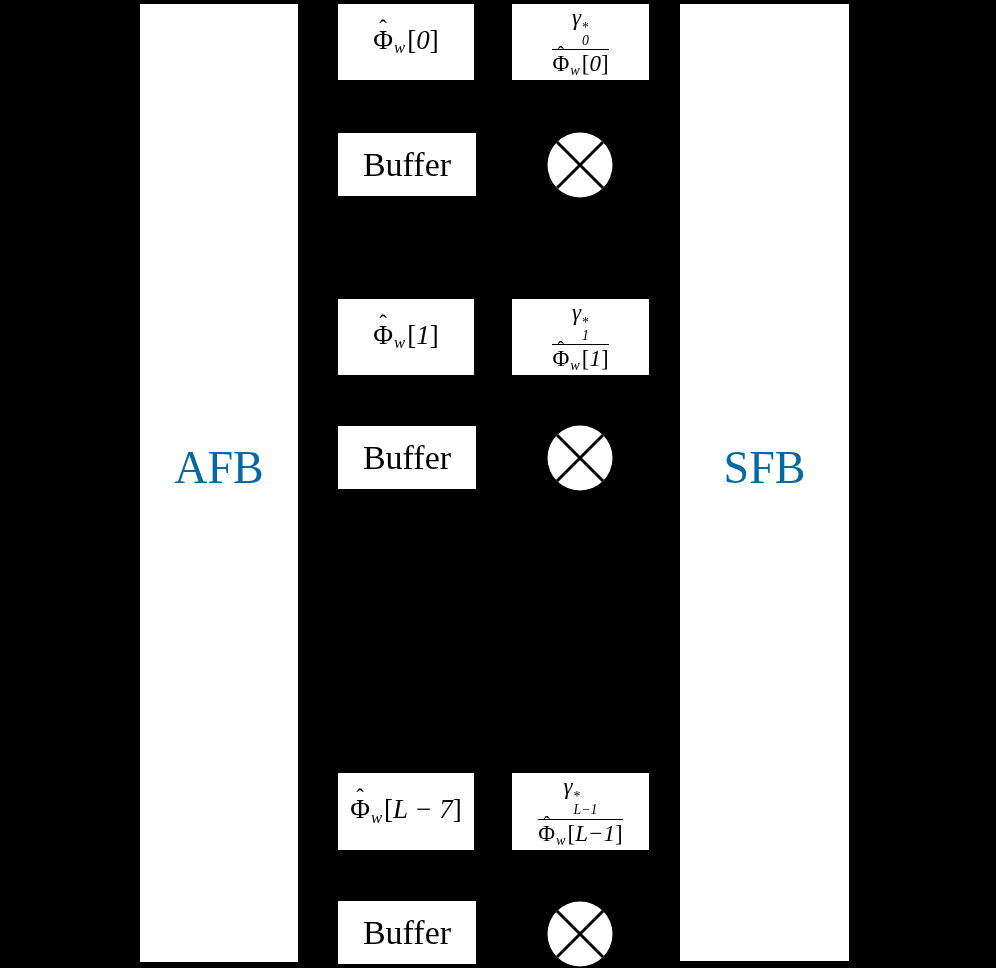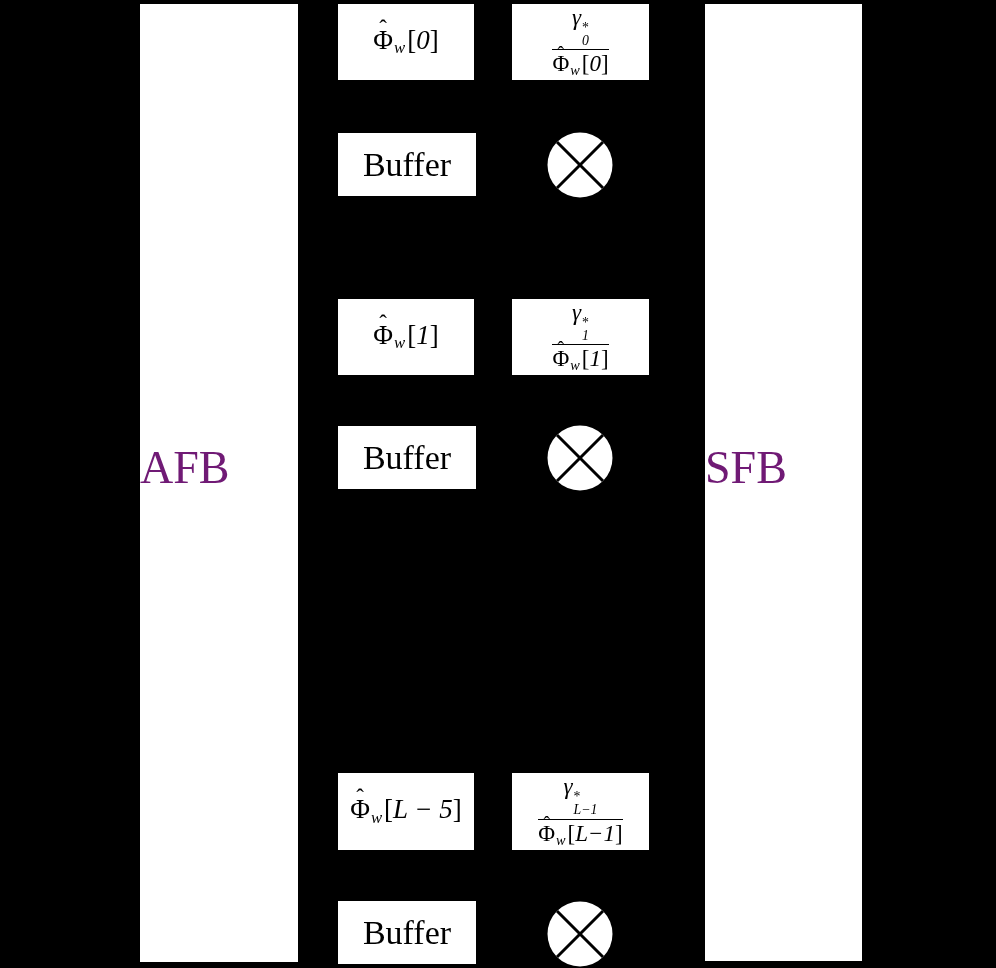--- a/index.html
+++ b/index.html
@@ -1,22 +1,22 @@
 <!DOCTYPE html>
 <html><head>
 <meta charset="utf-8">
 <style>
   html,body{margin:0;padding:0;background:#000;}
   #stage{
     position:relative;width:996px;height:968px;background:#000000;
     font-family:"Liberation Serif","DejaVu Serif",serif;color:#000;overflow:hidden;
   }
   .bigbox{position:absolute;background:#ffffff;}
-  .biglabel{position:absolute;left:0;right:0;top:441px;text-align:left;
-    font-size:46px;line-height:1;color:#701a75;}
+  .biglabel{position:absolute;left:0;right:0;top:441px;text-align:center;
+    font-size:46px;line-height:1;color:#0369a1;}
   .box{position:absolute;background:#ffffff;display:flex;align-items:center;justify-content:center;}
   .plabel{font-size:27px;line-height:1;white-space:nowrap;}
   .buffer-label{font-size:34px;line-height:1;}
   .frac{display:inline-flex;flex-direction:column;align-items:center;font-size:23px;line-height:1.12;}
   .frac .num,.frac .den{white-space:nowrap;}
   .fbar{align-self:stretch;height:0;border-top:1.5px solid #000;margin:2px 0 1px 0;}
   .phiwrap{position:relative;display:inline-block;}
   .hat{position:absolute;top:-0.40em;left:50%;transform:translateX(-50%);
     font-size:0.85em;line-height:1;}
   .msub{font-size:0.62em;font-style:italic;vertical-align:-0.28em;margin:0 2px 0 1px;}
@@ -29,21 +29,21 @@
 </style>
 </head>
 <body>
 
 <div id="stage">
 
   <div class="bigbox" style="left:140px;top:4px;width:158px;height:958px;">
     <div class="biglabel">AFB</div>
   </div>
 
-  <div class="bigbox" style="left:705px;top:4px;width:157px;height:957px;">
+  <div class="bigbox" style="left:680px;top:4px;width:157px;height:957px;padding-left:12px;">
     <div class="biglabel">SFB</div>
   </div>
 
   <div class="box" style="left:338px;top:4px;width:136px;height:76px;">
     <span class="plabel">
       <span class="phiwrap"><span class="hat">ˆ</span><span>Φ</span></span><span class="msub">w</span><span>[</span><span class="idx">0</span><span>]</span>
     </span>
   </div>
 
   <div class="box" style="left:512px;top:4px;width:137px;height:76px;">
@@ -93,21 +93,21 @@
   <div class="circle" style="left:547px;top:425px;">
     <svg width="66" height="66" viewBox="0 0 66 66">
       <circle cx="33" cy="33" r="32.5" fill="#ffffff"></circle>
       <line x1="10" y1="10" x2="56" y2="56" stroke="#000000" stroke-width="3"></line>
       <line x1="56" y1="10" x2="10" y2="56" stroke="#000000" stroke-width="3"></line>
     </svg>
   </div>
 
   <div class="box" style="left:338px;top:773px;width:136px;height:77px;">
     <span class="plabel">
-      <span class="phiwrap"><span class="hat">ˆ</span><span>Φ</span></span><span class="msub">w</span><span>[</span><span class="idx">L − 5</span><span>]</span>
+      <span class="phiwrap"><span class="hat">ˆ</span><span>Φ</span></span><span class="msub">w</span><span>[</span><span class="idx">L − 7</span><span>]</span>
     </span>
   </div>
 
   <div class="box" style="left:512px;top:773px;width:137px;height:77px;">
     <span class="frac">
       <span class="num"><span class="gsym">γ</span><span class="gsk">
             <span class="gsup">*</span>
             <span class="gsub">L−1</span>
           </span></span>
       <span class="fbar"></span>

